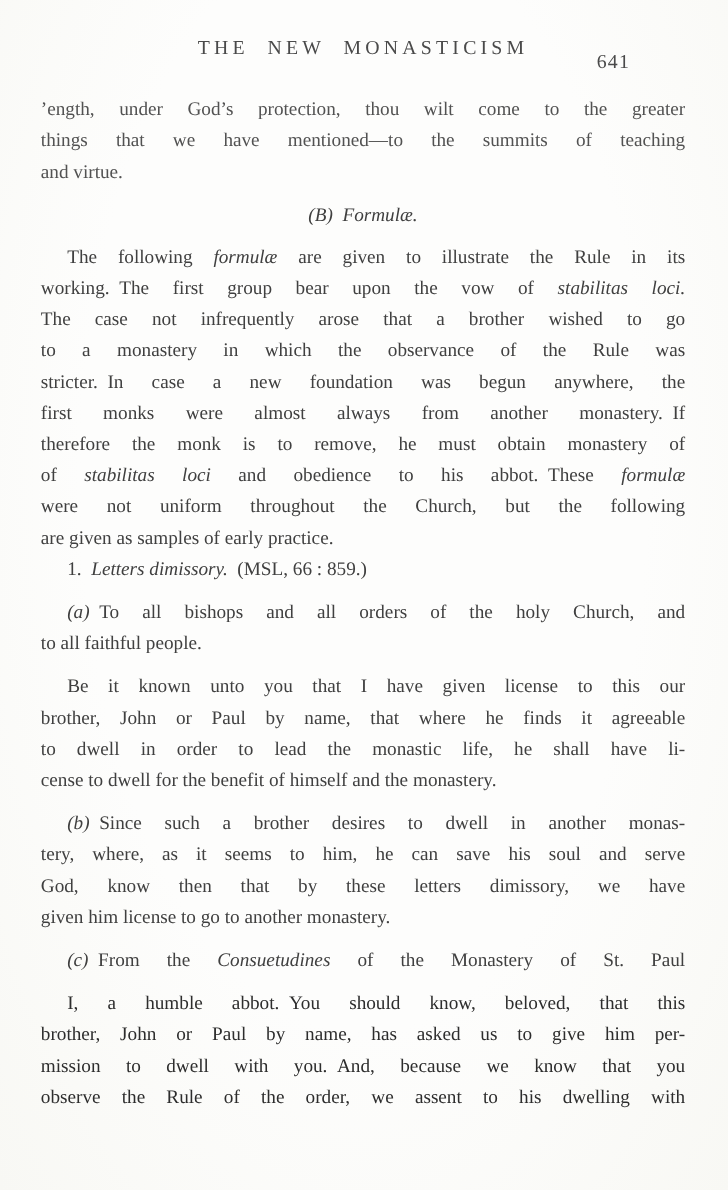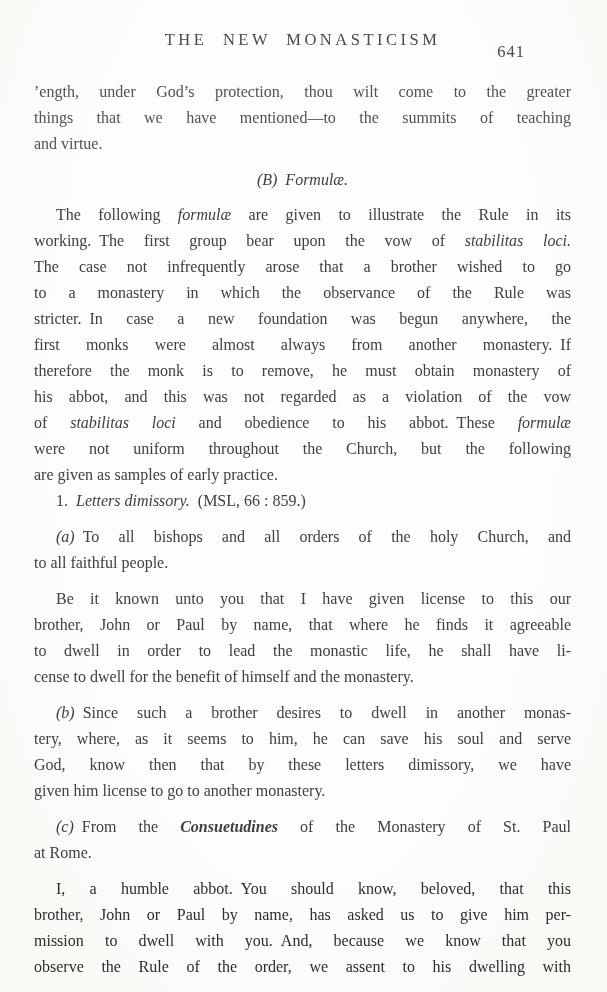--- a/index.html
+++ b/index.html
@@ -48,21 +48,21 @@
     min-height: 26px;
     white-space: normal;
   }
   .line.just {
     text-align: justify;
     text-align-last: justify;
     text-justify: inter-word;
   }
   .line.ind { text-indent: 22px; }
   .it { font-style: italic; text-align: center; }
-  .bd { font-weight: bold; }
+  .bd { font-weight: normal; }
 </style>
 </head>
 <body>
 
 <div class="page">
   <header class="page-header">
     <div class="running-title">THE NEW MONASTICISM</div>
     <div class="page-number">641</div>
   </header>
   <main class="content" id="content">
@@ -75,21 +75,20 @@
         <div class="line"><span class="it">(B) Formulæ.</span></div>
       </div>
       <div class="block paragraph">
         <div class="line just ind"><span>The following </span><span class="it">formulæ</span><span> are given to illustrate the Rule in its</span></div>
         <div class="line just"><span>working. The first group bear upon the vow of </span><span class="it">stabilitas loci.</span></div>
         <div class="line just"><span>The case not infrequently arose that a brother wished to go</span></div>
         <div class="line just"><span>to a monastery in which the observance of the Rule was</span></div>
         <div class="line just"><span>stricter. In case a new foundation was begun anywhere, the</span></div>
         <div class="line just"><span>first monks were almost always from another monastery. If</span></div>
         <div class="line just"><span>therefore the monk is to remove, he must obtain monastery of</span></div>
-        <div class="line just"><span>his abbot, and this was not regarded as a violation of the vow</span></div>
         <div class="line just"><span>of </span><span class="it">stabilitas loci</span><span> and obedience to his abbot. These </span><span class="it">formulæ</span></div>
         <div class="line just"><span>were not uniform throughout the Church, but the following</span></div>
         <div class="line"><span>are given as samples of early practice.</span></div>
         <div class="line ind"><span>1. </span><span class="it">Letters dimissory.</span><span> (MSL, 66 : 859.)</span></div>
       </div>
       <div class="block paragraph">
         <div class="line just ind"><span class="it">(a)</span><span> To all bishops and all orders of the holy Church, and</span></div>
         <div class="line"><span>to all faithful people.</span></div>
       </div>
       <div class="block paragraph">
@@ -99,21 +98,20 @@
         <div class="line"><span>cense to dwell for the benefit of himself and the monastery.</span></div>
       </div>
       <div class="block paragraph">
         <div class="line just ind"><span class="it">(b)</span><span> Since such a brother desires to dwell in another monas-</span></div>
         <div class="line just"><span>tery, where, as it seems to him, he can save his soul and serve</span></div>
         <div class="line just"><span>God, know then that by these letters dimissory, we have</span></div>
         <div class="line"><span>given him license to go to another monastery.</span></div>
       </div>
       <div class="block paragraph">
         <div class="line just ind"><span class="it">(c)</span><span> From the </span><span class="it bd">Consuetudines</span><span> of the Monastery of St. Paul</span></div>
-        <div class="line"><span>at Rome.</span></div>
       </div>
       <div class="block paragraph dark">
         <div class="line just ind"><span>I, a humble abbot. You should know, beloved, that this</span></div>
         <div class="line just"><span>brother, John or Paul by name, has asked us to give him per-</span></div>
         <div class="line just"><span>mission to dwell with you. And, because we know that you</span></div>
         <div class="line just"><span>observe the Rule of the order, we assent to his dwelling with</span></div>
       </div>
     </main>
 </div>
 

